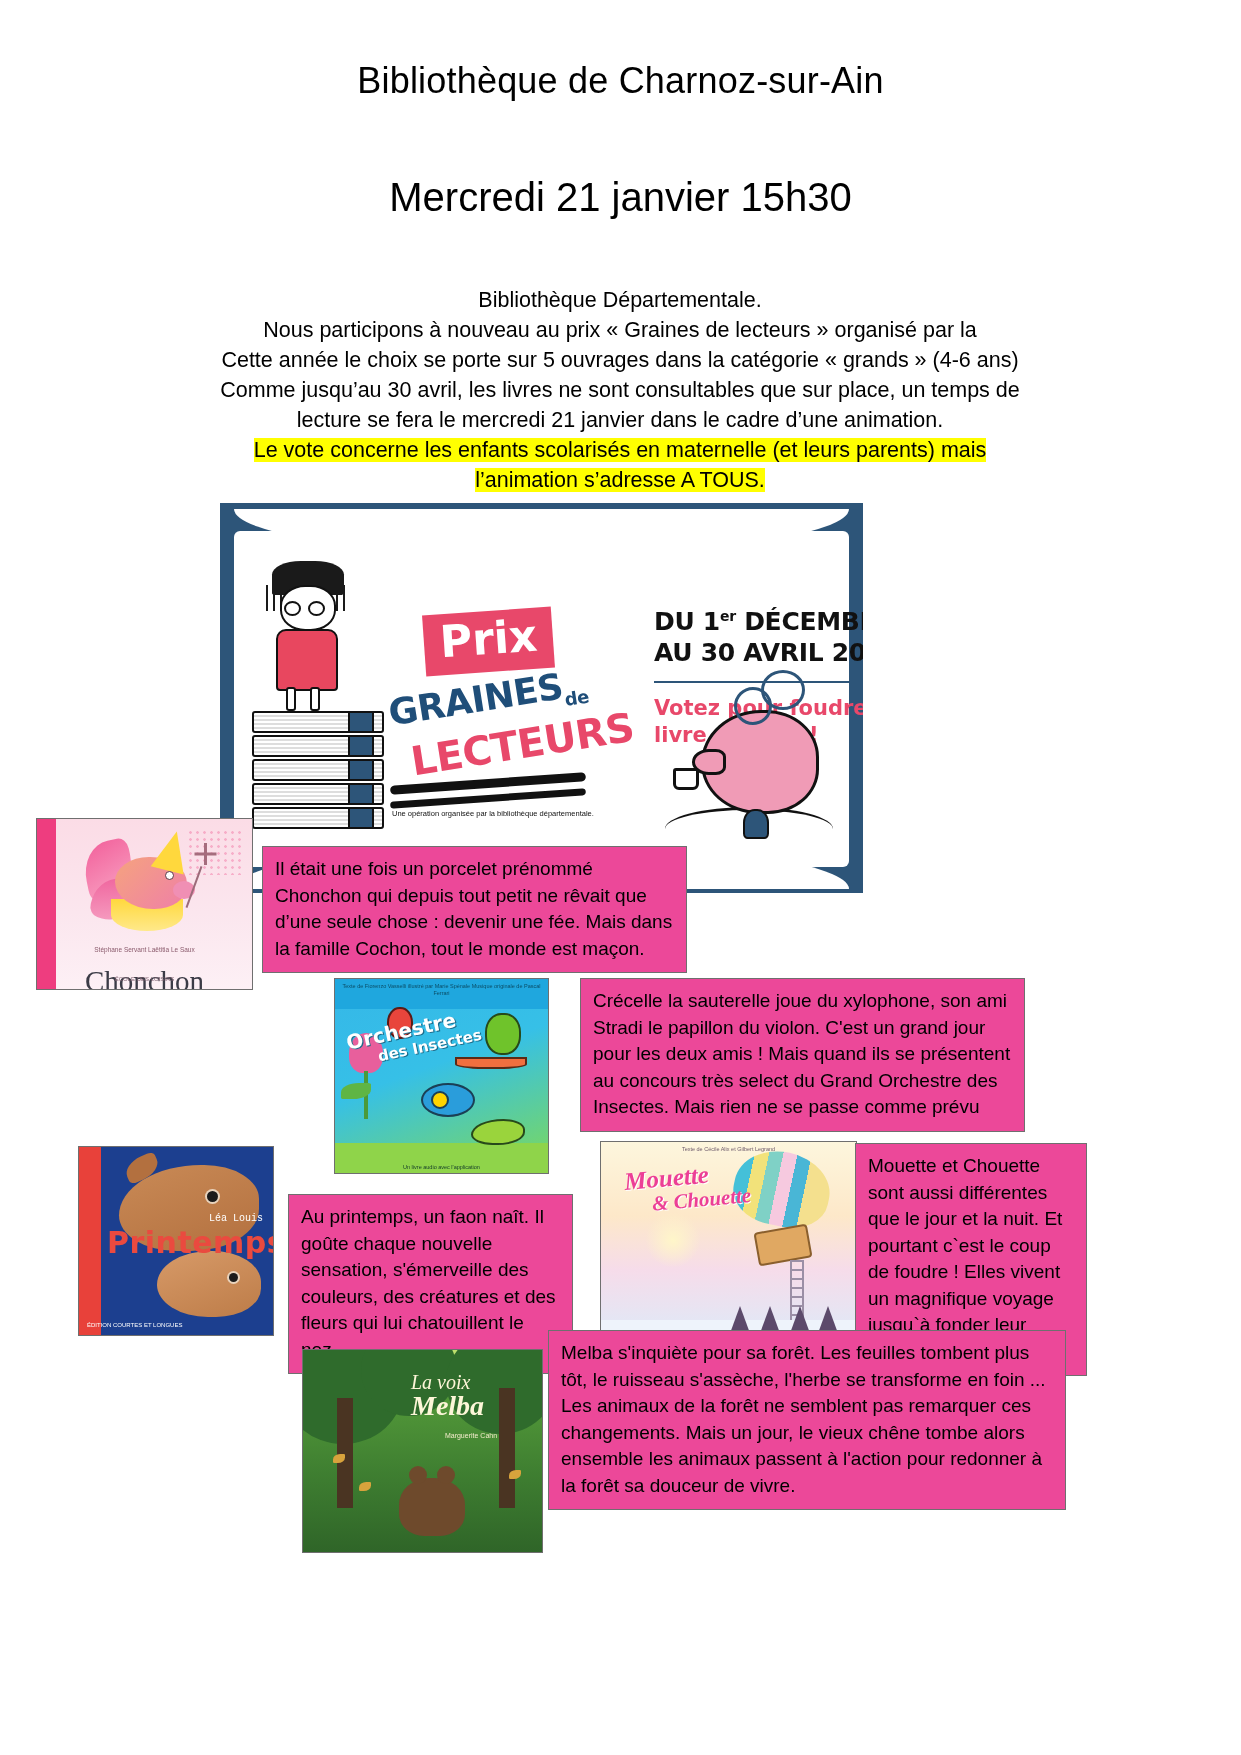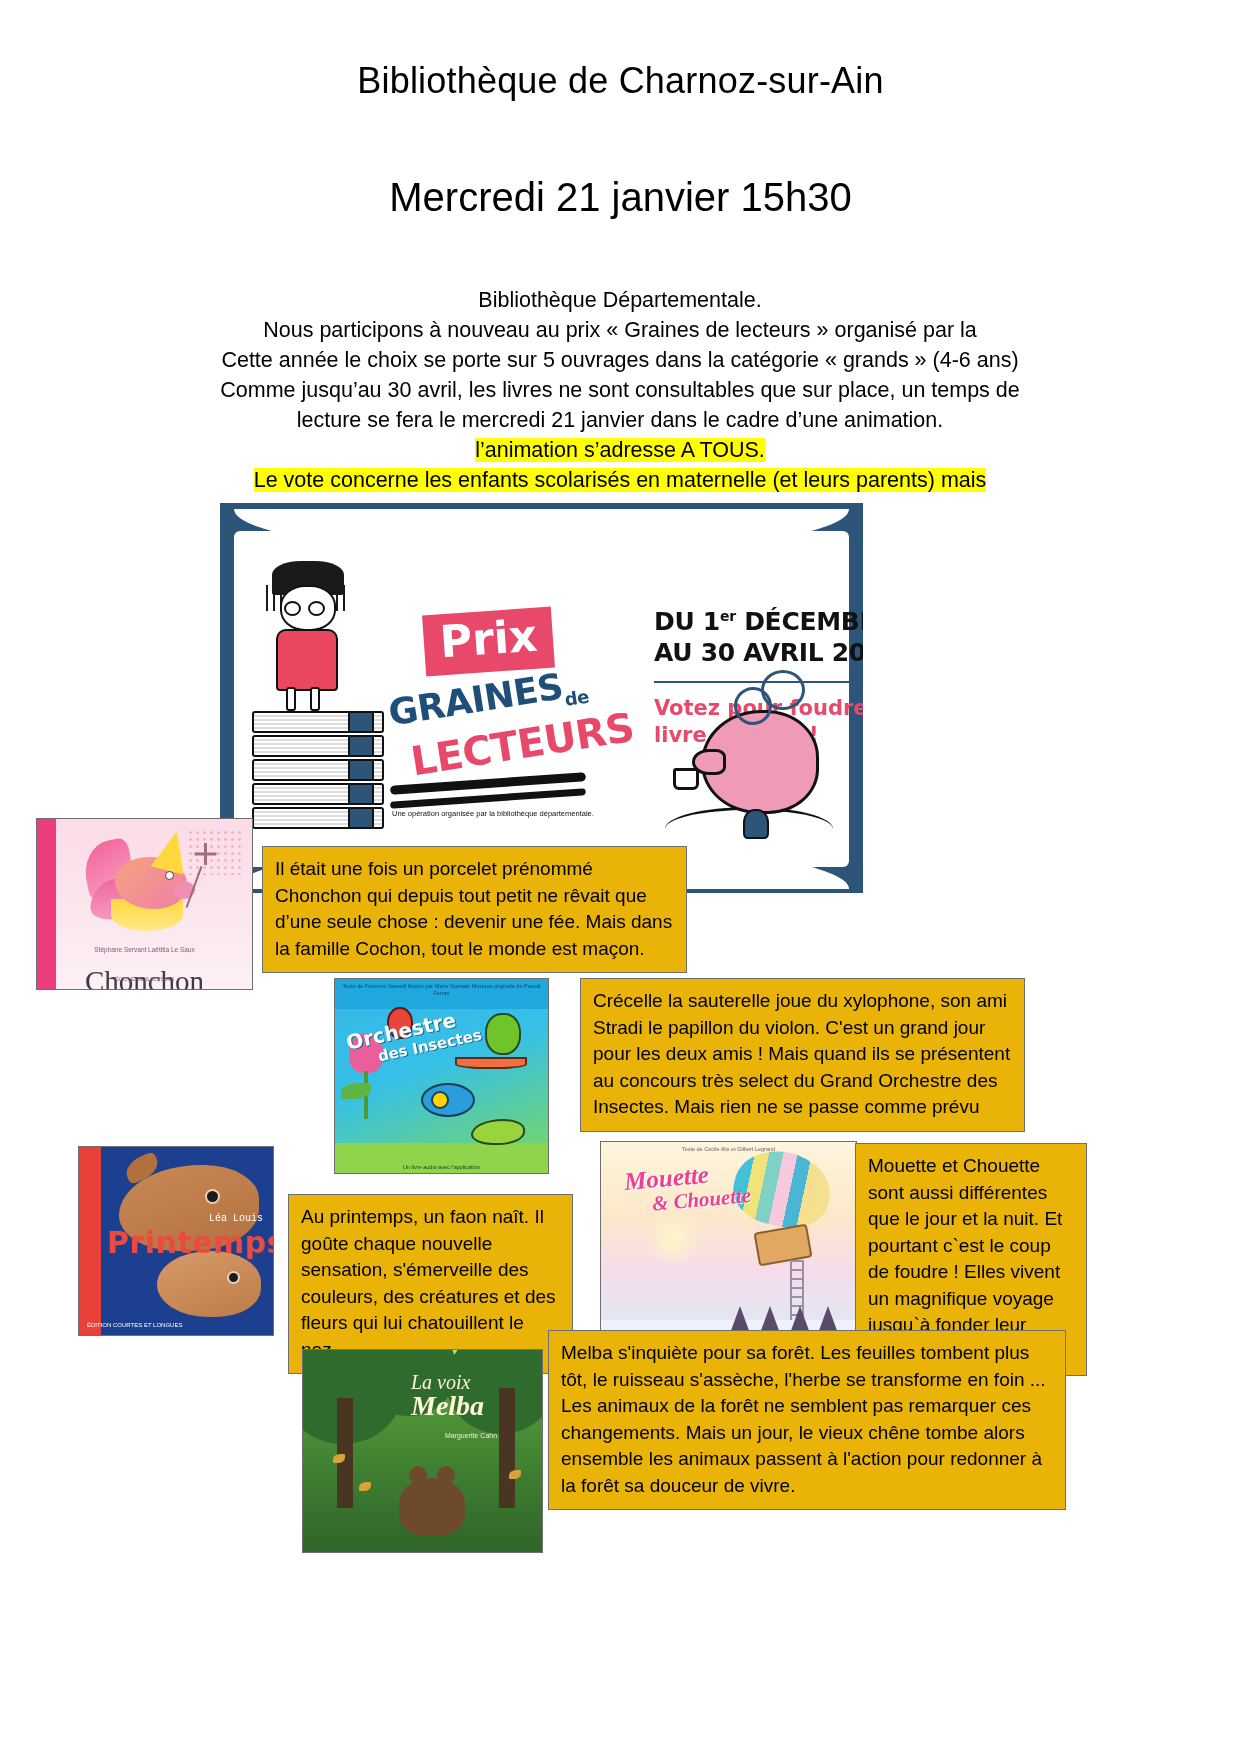--- a/index.html
+++ b/index.html
@@ -194,21 +194,21 @@
     background:#2d5579; border:2.5px solid #111; border-radius:45% 45% 18% 18%;
   }
 
   
   .cover {
     position:absolute; border:1.5px solid #6f6f6f; background:#fff;
     overflow:hidden;
   }
 
   .desc {
-    position:absolute; border:1.5px solid #6f6f6f; background:#eab308;
+    position:absolute; border:1.5px solid #6f6f6f; background:#ec4899;
     padding: 9px 12px 10px 12px;
     font-size:19px; line-height:26.5px; color:#000;
   }
 
   
   #cover-chonchon { left:36px; top:818px; width:217px; height:172px; }
   .ch-bg{ position:absolute; inset:0; background:linear-gradient(180deg,#fbdce6 0%,#fbe6ee 55%,#fdf0f5 100%); }
   .ch-spine{ position:absolute; left:0; top:0; width:19px; height:100%; background:#ee3d7f; }
   .ch-pig{
     position:absolute; left:78px; top:38px; width:72px; height:52px;
@@ -397,22 +397,22 @@
 
   <h1 class="title-1">Bibliothèque de Charnoz-sur-Ain</h1>
   <h2 class="title-2">Mercredi 21 janvier 15h30</h2>
 
   <div class="intro">
     <p>Bibliothèque Départementale.</p>
     <p>Nous participons à nouveau au prix « Graines de lecteurs » organisé par la</p>
     <p>Cette année le choix se porte sur 5 ouvrages dans la catégorie « grands » (4-6 ans)</p>
     <p>Comme jusqu’au 30 avril, les livres ne sont consultables que sur place, un temps de</p>
     <p>lecture se fera le mercredi 21 janvier dans le cadre d’une animation.</p>
+    <p><span class="hl">Le vote concerne les enfants scolarisés en maternelle (et leurs parents) mais</span></p>
     <p><span class="hl">l’animation s’adresse A TOUS.</span></p>
-    <p><span class="hl">Le vote concerne les enfants scolarisés en maternelle (et leurs parents) mais</span></p>
   </div>
 
   <div class="poster">
     <div class="poster-inner">
       <div class="poster-wave-top"></div>
       <div class="poster-wave-bot"></div>
 
       <div class="art-girl">
         <div class="girl-hair"></div>
         <div class="girl-head"></div>

